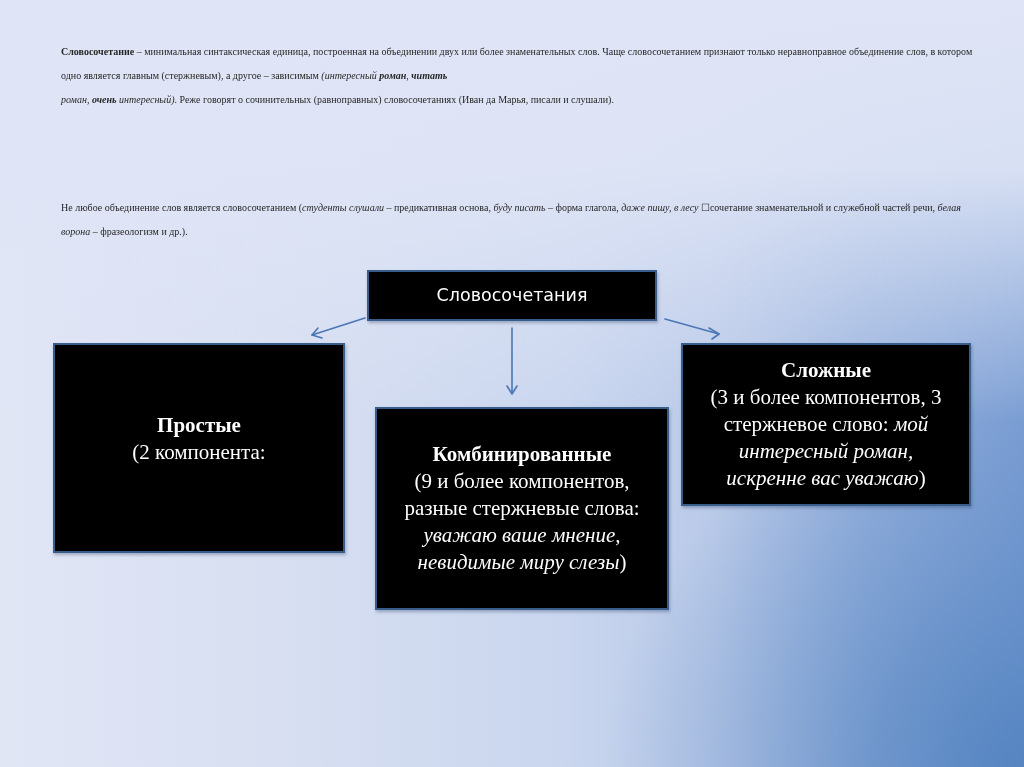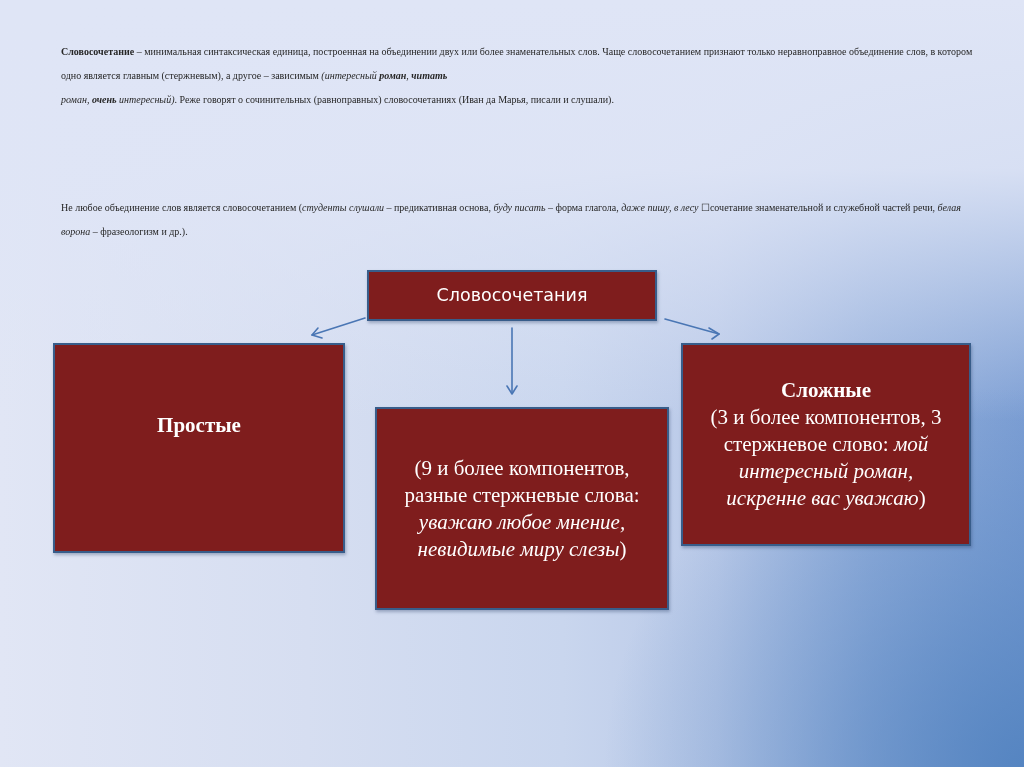--- a/index.html
+++ b/index.html
@@ -15,37 +15,37 @@
     background: linear-gradient(180deg, #dfe5f6 0%, rgba(223,229,246,0.92) 40%, rgba(223,229,246,0) 100%);
   }
   .paragraph {
     position: absolute; left: 61px; width: 920px;
     font-size: 10px; line-height: 24.2px; color: #262626;
   }
   .p1 { top: 40px; }
   .p2 { top: 184px; margin-top: 12px; }
   .box {
     position: absolute; box-sizing: border-box;
-    background: #7f1d1d; border: 2px solid #385d8a;
+    background: #000000; border: 2px solid #385d8a;
     color: #ffffff; text-align: center;
     box-shadow: 1px 2px 3px rgba(40,60,100,0.35);
   }
   .box.root {
     left: 367px; top: 270px; width: 290px; height: 51px;
     font-family: "DejaVu Sans", sans-serif; font-size: 17.5px;
     line-height: 47px;
   }
   .box.child {
     font-size: 21px; line-height: 27px;
     display: flex; align-items: center; justify-content: center;
     padding: 0 27px;
   }
   .box.simple { left: 53px; top: 343px; width: 292px; height: 210px; padding-bottom: 18px; }
   .box.combined { left: 375px; top: 407px; width: 294px; height: 203px; }
-  .box.complex { left: 681px; top: 343px; width: 290px; height: 203px; }
+  .box.complex { left: 681px; top: 343px; width: 290px; height: 163px; }
   .box .inner { width: 100%; }
   .box .title { font-weight: bold; display: block; }
   svg.arrows { position: absolute; left: 0; top: 0; width: 1024px; height: 767px; pointer-events: none; }
 </style>
 </head>
 <body>
 
 <div class="top-fade"></div>
 
 <div class="paragraph p1">
@@ -73,28 +73,29 @@
   </g>
 </svg>
 
 <div class="box root">
   <span>Словосочетания</span>
 </div>
 
 <div class="box child simple">
   <div class="inner">
     <span class="title">Простые</span>
-    <br>
+    <span>(2 компонента:</span><br>
   </div>
 </div>
 
 <div class="box child combined">
   <div class="inner">
+    <span class="title">Комбинированные</span>
     <span>(9 и более компонентов, разные стержневые слова:</span>
-    <i>уважаю любое мнение, невидимые миру слезы</i><span>)</span>
+    <i>уважаю ваше мнение, невидимые миру слезы</i><span>)</span>
   </div>
 </div>
 
 <div class="box child complex">
   <div class="inner">
     <span class="title">Сложные</span>
     <span>(3 и более компонентов, 3 стержневое слово: </span><i>мой интересный роман, искренне вас уважаю</i><span>)</span>
   </div>
 </div>
 

